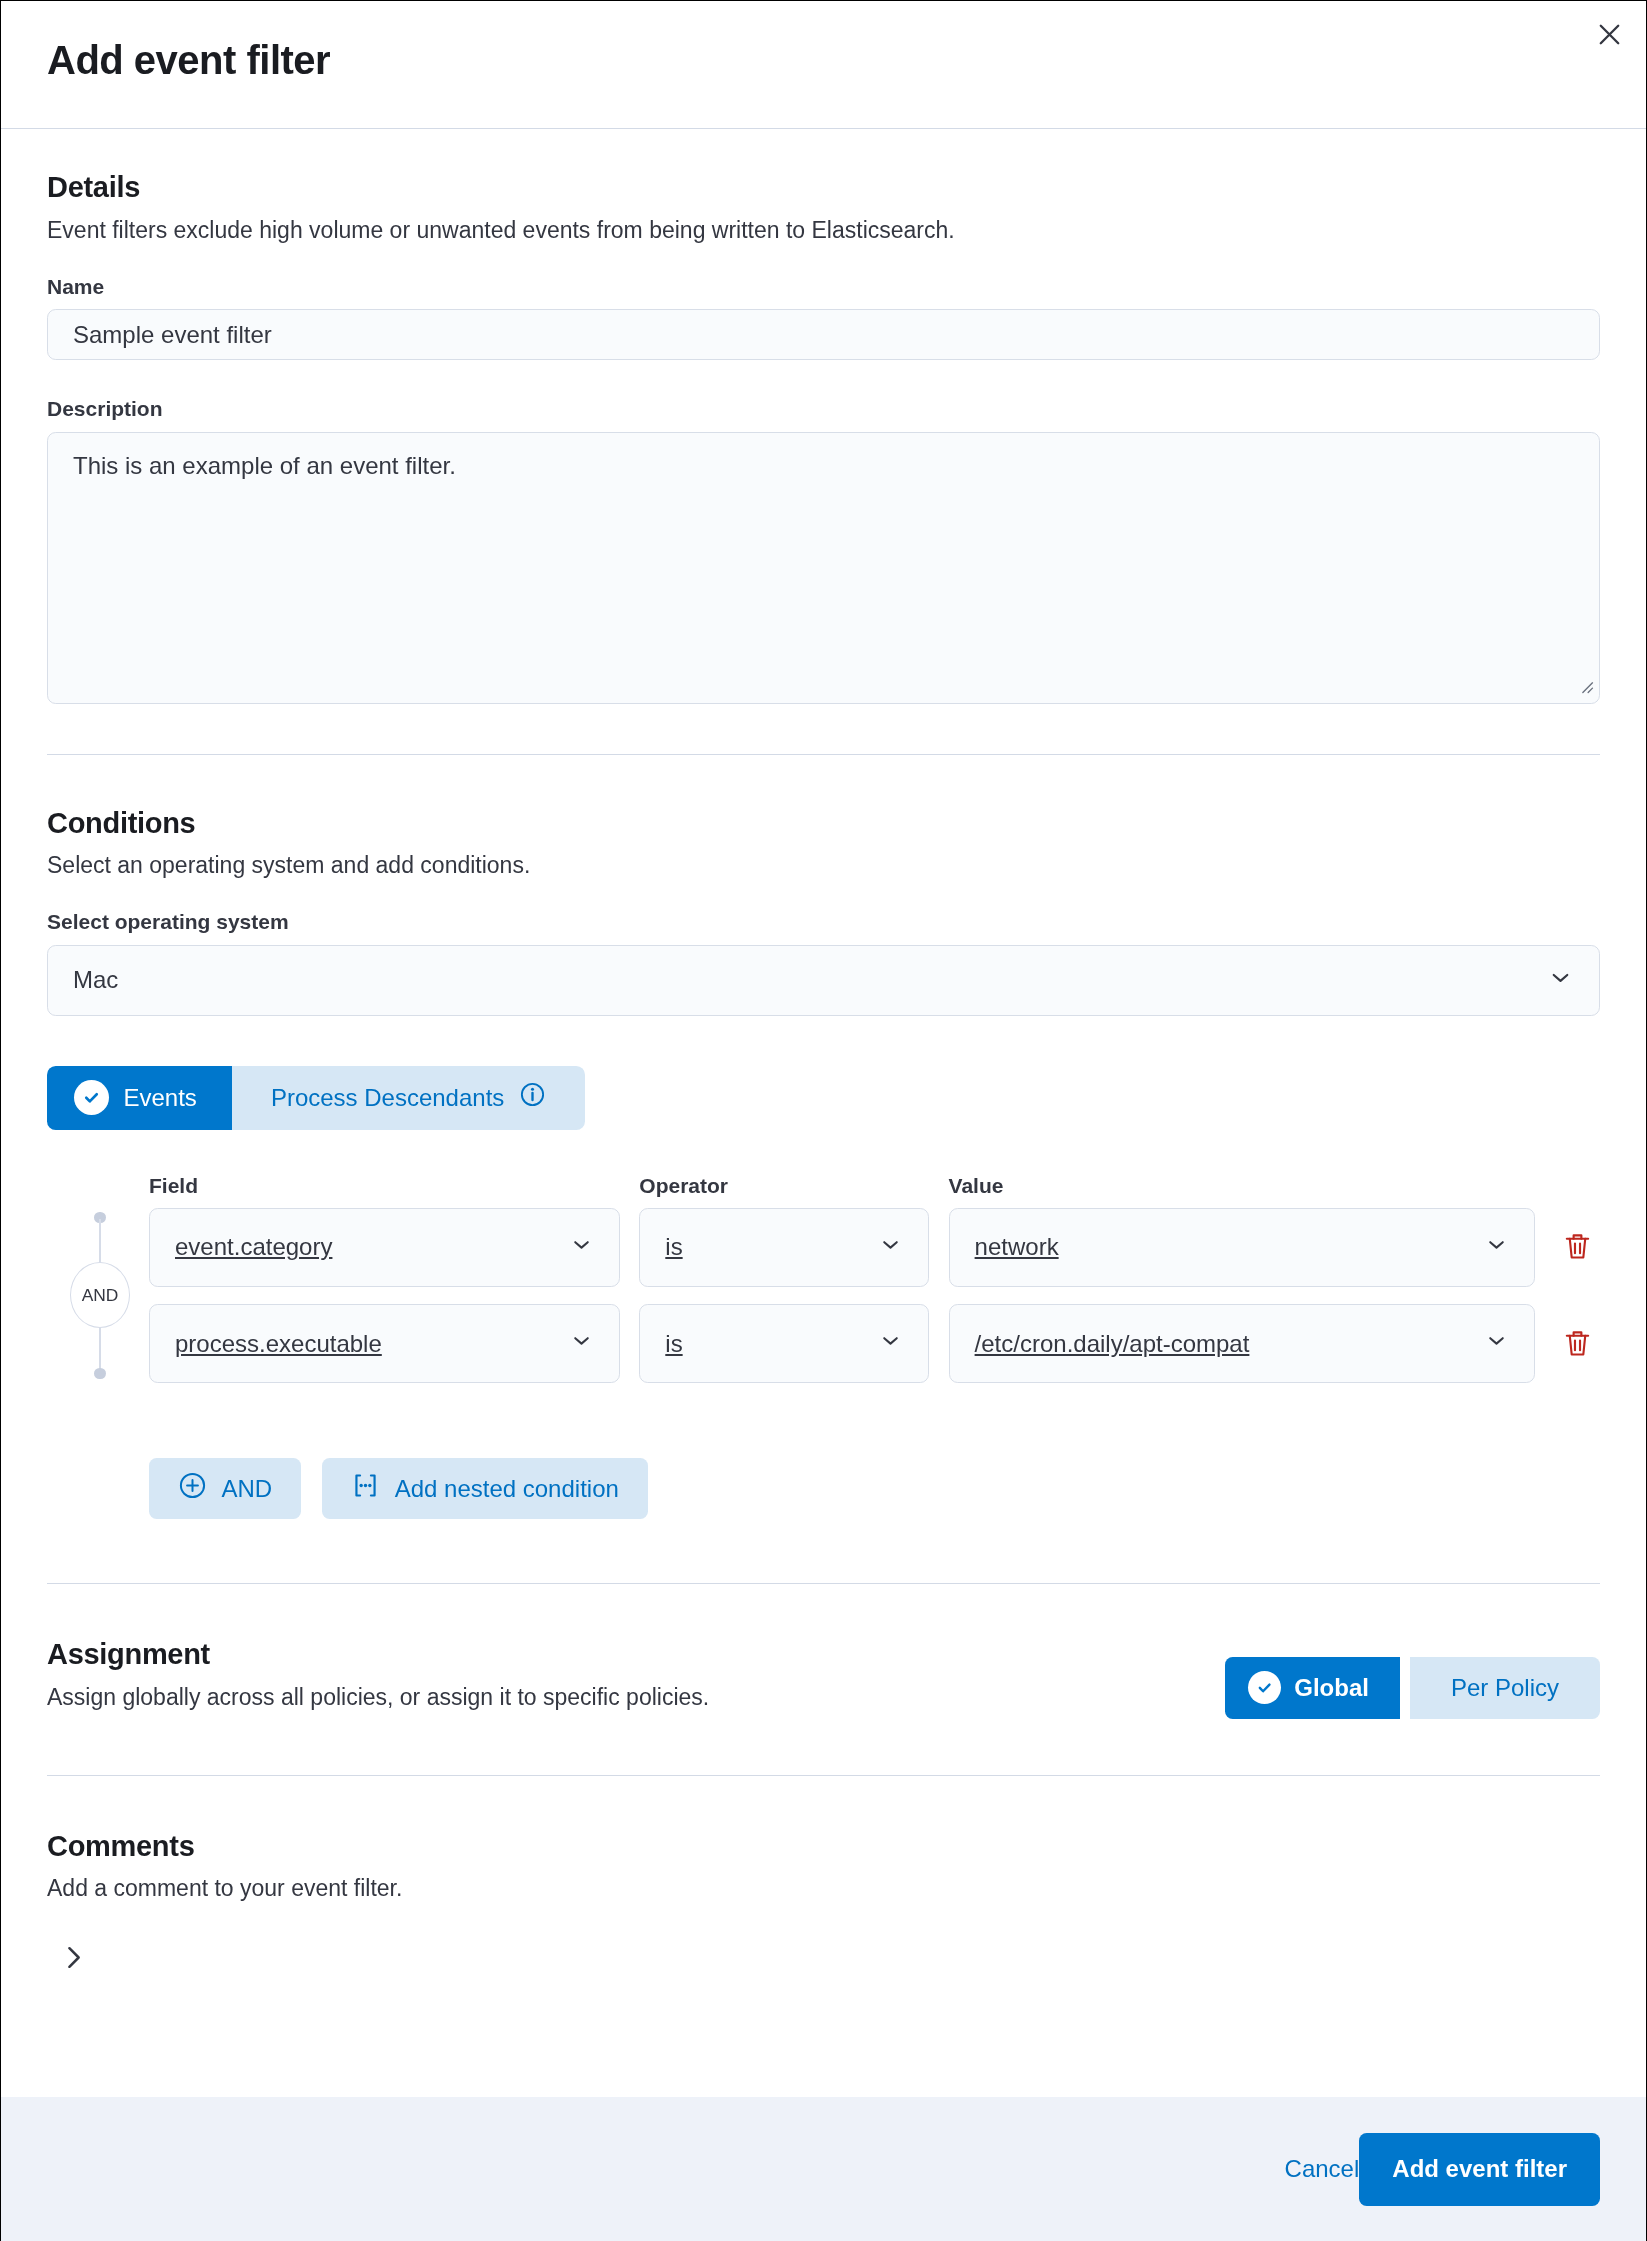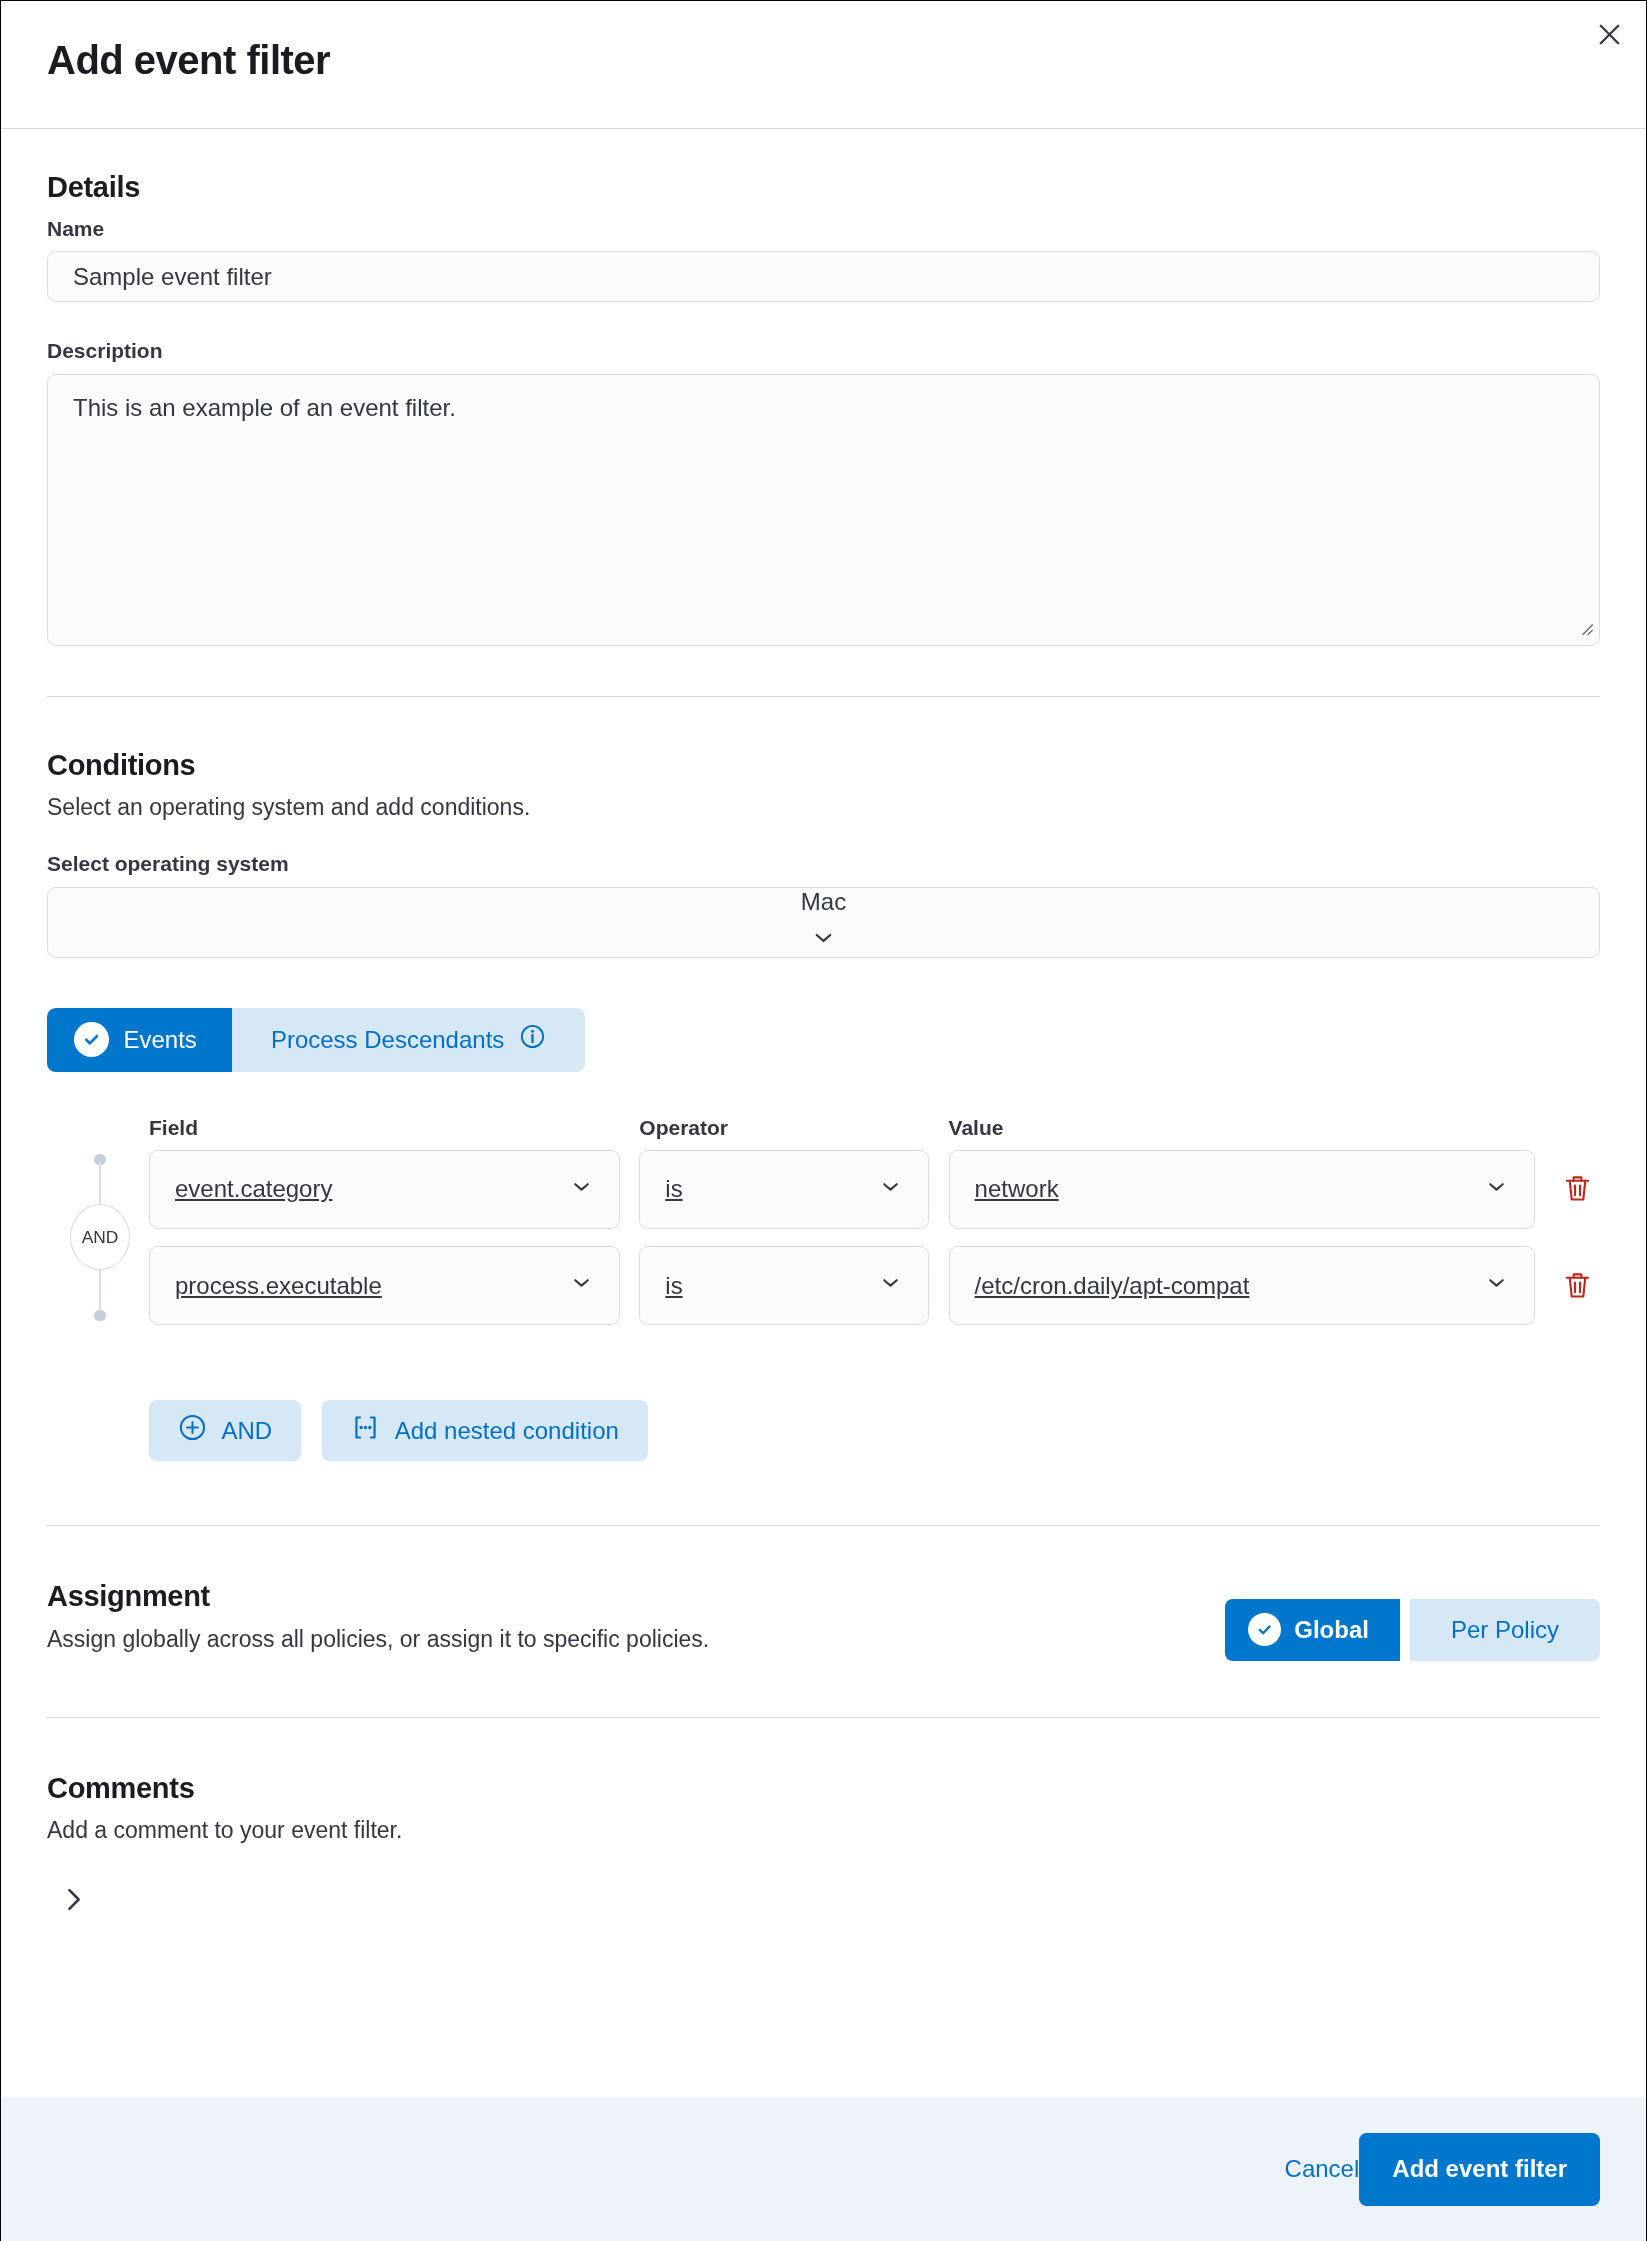--- a/index.html
+++ b/index.html
@@ -105,21 +105,21 @@
     border-radius: 8.7px;
     height: 71px;
     display: flex;
     align-items: center;
     justify-content: space-between;
     padding: 0 25px;
     font-size: 24px;
     color: #343741;
     cursor: pointer;
   }
-  .os-select { margin-bottom: 50px; flex-direction: column; }
+  .os-select { margin-bottom: 50px; }
 
   
   .tab-group {
     display: inline-flex;
     border-radius: 8.7px;
     overflow: hidden;
     margin-bottom: 44px;
   }
   .tab {
     height: 64px;
@@ -311,20 +311,21 @@
         <path d="M3.5 3.5l9 9M12.5 3.5l-9 9"></path>
       </svg>
     </span>
   </button>
 </header>
 
 <main class="modal-body">
 
   <section>
     <h2 class="section-heading">Details</h2>
+    <p class="section-sub">Event filters exclude high volume or unwanted events from being written to Elasticsearch.</p>
 
     <div class="name-group">
       <label class="field-label">Name</label>
       <input class="text-input" type="text" value="Sample event filter" style="">
     </div>
 
     <div>
       <label class="field-label">Description</label>
       <div class="textarea-wrap">
         <textarea class="text-area" style="">This is an example of an event filter.</textarea>

